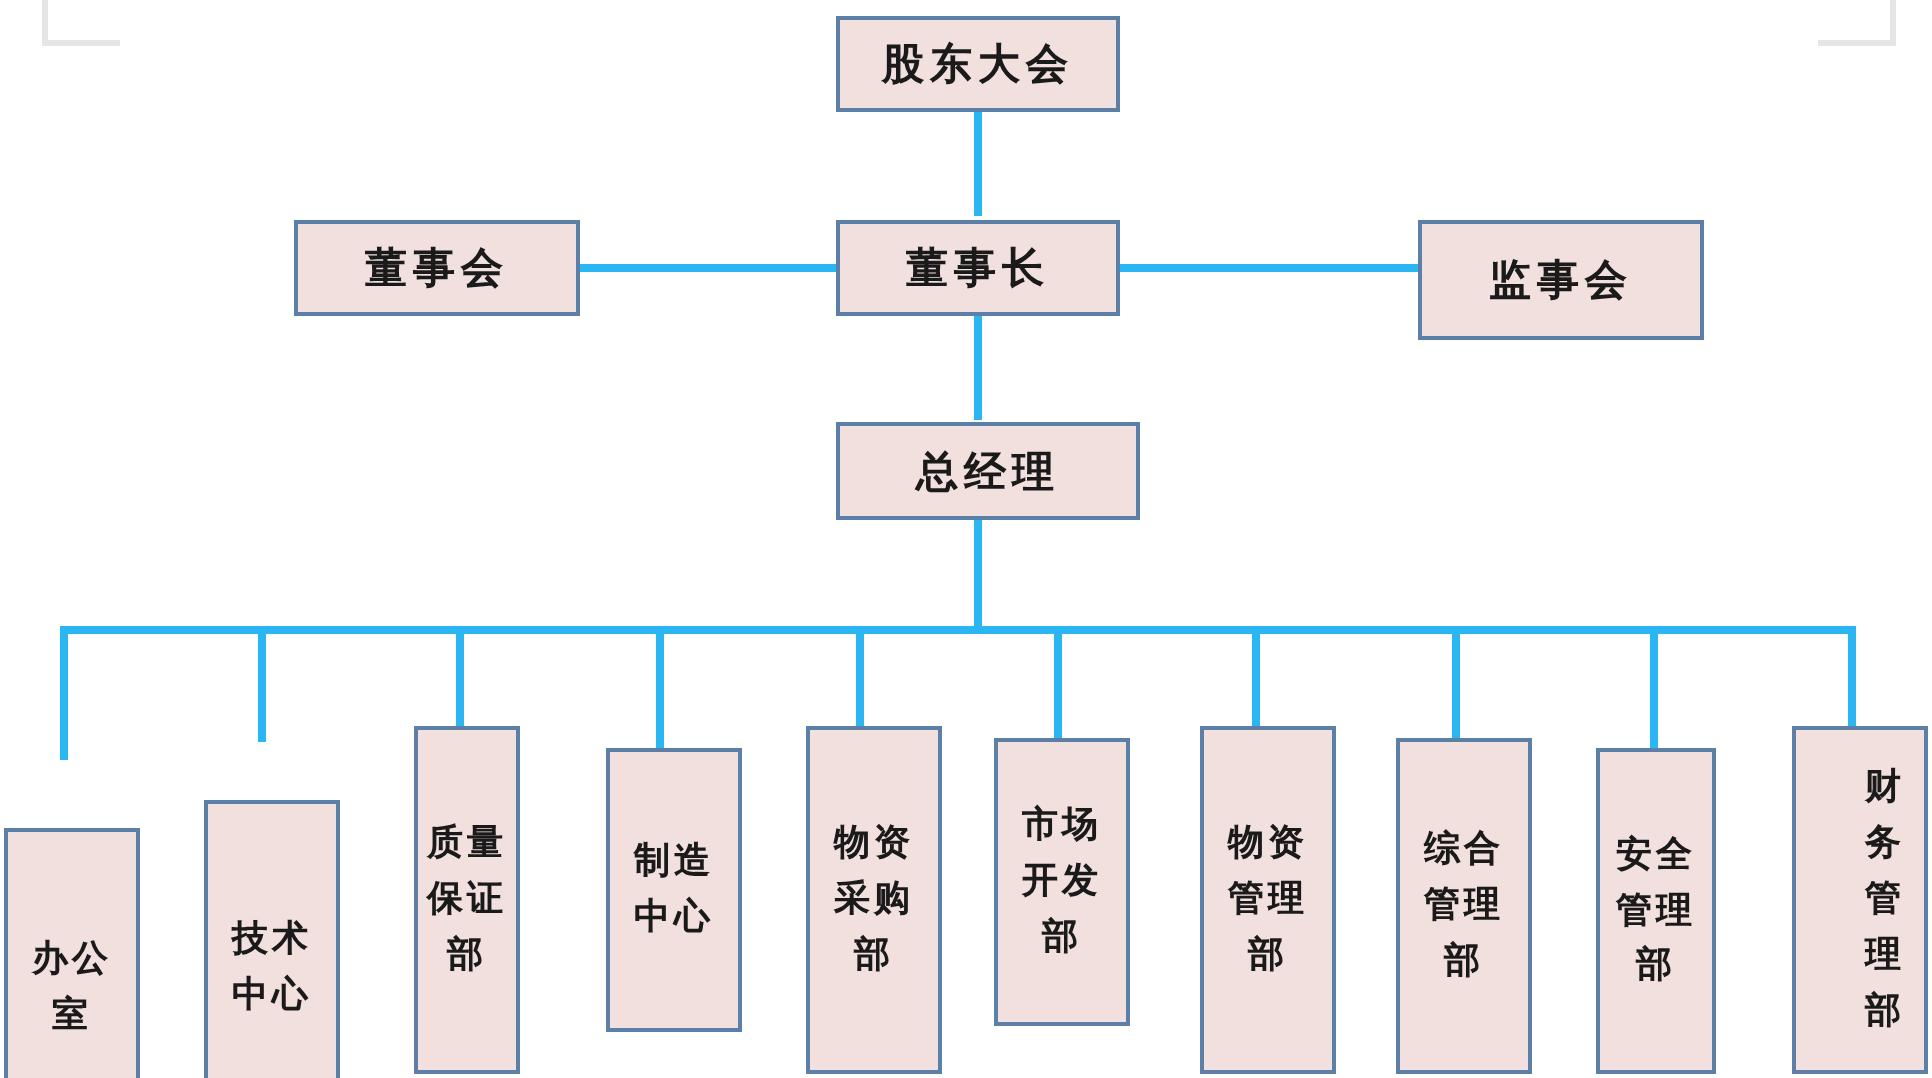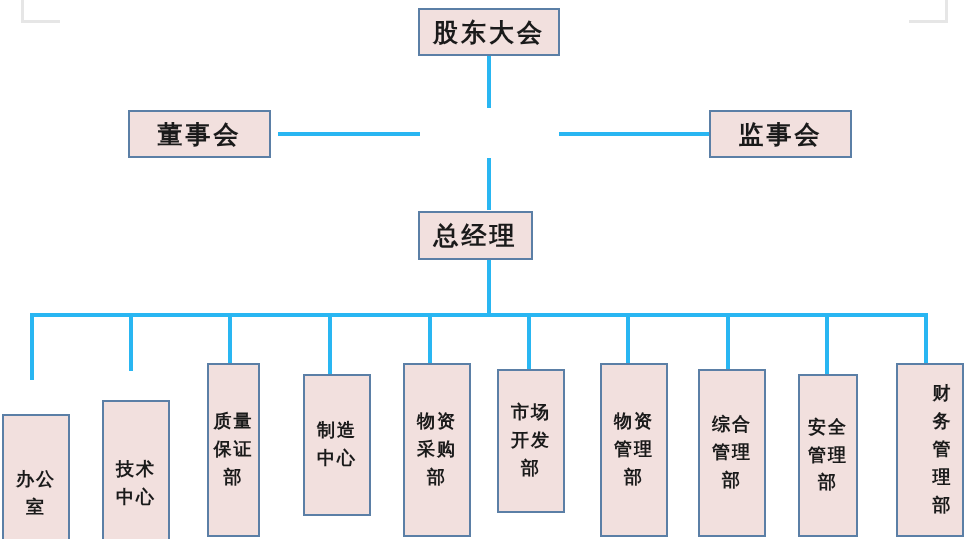--- a/index.html
+++ b/index.html
@@ -55,21 +55,21 @@
     display: flex;
     align-items: center;
     justify-content: center;
     text-align: center;
     color: #1a1a1a;
     font-weight: bold;
     letter-spacing: 1px;
     z-index: 3;
   }
   .node.top-level {
-    font-size: 25px;
+    font-size: 21px;
     letter-spacing: 3px;
   }
   .node.dept {
     font-size: 18px;
     line-height: 1.55;
     letter-spacing: 2px;
     padding: 0 2px;
   }
   .node-label {
     display: block;
@@ -104,30 +104,33 @@
   <div class="conn v" style="left:527px; top:313px; height:58px;"></div>
   <div class="conn v" style="left:626px; top:313px; height:52px;"></div>
   <div class="conn v" style="left:726px; top:313px; height:58px;"></div>
   <div class="conn v" style="left:825px; top:313px; height:63px;"></div>
   <div class="conn v" style="left:924px; top:313px; height:52px;"></div>
 
   <div class="node top-level" style="left:418px; top:8px; width:142px; height:48px;">
     <span class="node-label">股东大会</span>
   </div>
 
-  <div class="node top-level" style="left:128px; top:110px; width:143px; height:48px;font-family:Liberation Serif, serif;">
+  <div class="node top-level" style="left:147px; top:110px; width:143px; height:48px;font-family:Liberation Serif, serif;">
     <span class="node-label">董事会</span>
   </div>
 
+  <div class="node top-level" style="left:418px; top:110px; width:142px; height:48px;">
+    <span class="node-label">董事长</span>
+  </div>
 
-  <div class="node top-level" style="left:709px; top:110px; width:143px; height:48px;">
+  <div class="node top-level" style="left:709px; top:110px; width:143px; height:60px;">
     <span class="node-label">监事会</span>
   </div>
 
-  <div class="node top-level" style="left:418px; top:211px; width:115px; height:49px;">
+  <div class="node top-level" style="left:418px; top:211px; width:152px; height:49px;">
     <span class="node-label">总经理</span>
   </div>
 
   <div class="node dept" style="left:2px; top:378px; width:68px; height:159px;margin-top:36px;">
     <span class="node-label">办公
 室</span>
   </div>
 
   <div class="node dept" style="left:102px; top:369px; width:68px; height:167px;margin-top:31px;">
     <span class="node-label">技术

